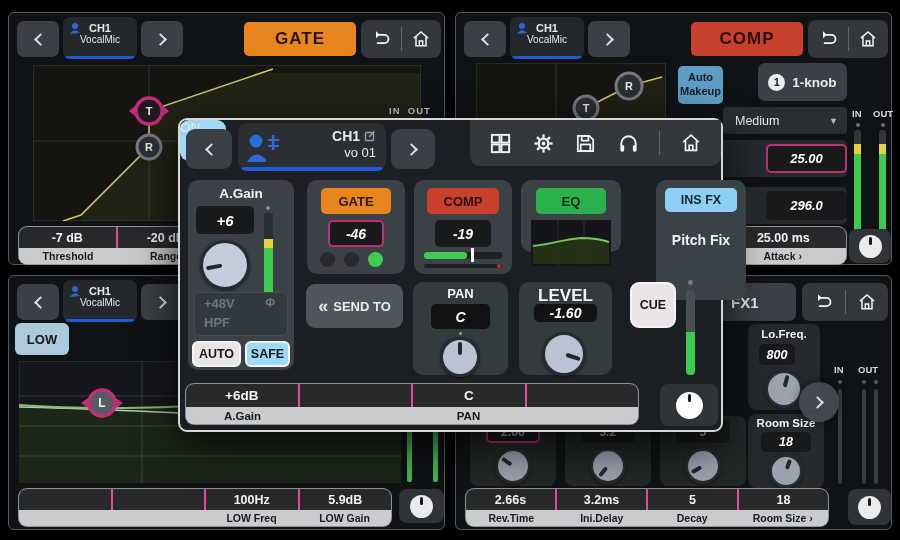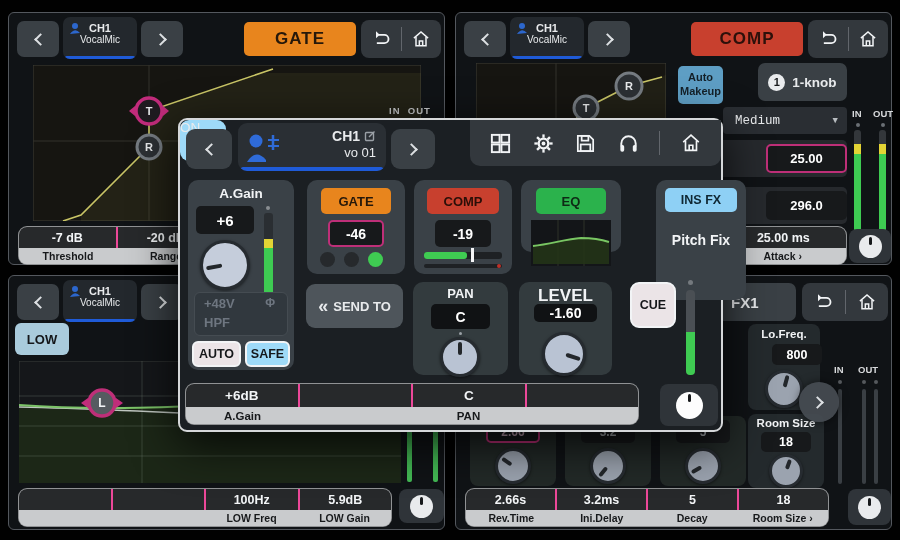--- a/index.html
+++ b/index.html
@@ -14,21 +14,21 @@
   .chev.r { transform:rotate(-45deg); margin-right:4px; }
   .chbtn { background:#23282D; border-radius:7px; text-align:center; position:relative; overflow:hidden; padding-top:5px; cursor:pointer; }
   .chbtn .l1 { font-size:11px; font-weight:bold; line-height:12px; position:relative; }
   .chbtn .l2 { font-size:10px; line-height:12px; position:relative; }
   .chbtn .ul { position:absolute; bottom:0; left:2px; right:2px; height:3.5px; background:#1F5BD8; border-radius:2px; }
   .chbtn svg { position:absolute; left:7px; top:5px; opacity:.95; }
   .title-chip { border-radius:5px; display:flex; align-items:center; justify-content:center; font-weight:bold; font-size:17px; letter-spacing:1px; cursor:pointer; }
   .grp { background:#33383D; border-radius:8px; display:flex; align-items:center; justify-content:space-evenly; }
   .grp .sep { width:1px; height:24px; background:#62666C; }
   .icon { display:flex; align-items:center; justify-content:center; cursor:pointer; }
-  .vbox { background:#17191B; border-radius:5px; color:#fff; display:flex; align-items:center; justify-content:center; font-weight:bold; font-size:13px; cursor:pointer; }
+  .vbox { background:#17191B; border-radius:5px; color:#fff; display:flex; align-items:center; justify-content:center; font-weight:bold; font-size:13px; cursor:pointer;font-style:italic; }
   .vbox.sel { border:2px solid #BE2F78; }
   .footer { position:absolute; border-radius:8px; overflow:hidden; background:#C9CBCD; box-shadow:0 0 0 1px #909294; }
   .frow { display:flex; }
   .fval { background:#27292B; height:21px; }
   .fval .fcell { color:#F2F4F6; font-weight:bold; font-size:12.5px; border-right:2px solid #ec4899; cursor:pointer; }
   .fval .fcell:last-child { border-right:none; }
   .flab { background:#C9CBCD; height:16px; }
   .flab .fcell { color:#17191B; font-size:10.5px; font-weight:bold; }
   .fcell { flex:1; display:flex; align-items:center; justify-content:center; }
   .knobbtn { background:#2F3439; border-radius:8px; display:flex; align-items:center; justify-content:center; cursor:pointer; }
@@ -175,21 +175,21 @@
       </g>
     </svg>
     <div class="abs" style="left:222px; top:53px; width:45px; height:38px; background:#5E9EC4; border-radius:5px; color:#142028; font-size:11px; font-weight:bold; text-align:center; padding-top:4px; line-height:14px; cursor:pointer;">
       <div>Auto</div>
       <div>Makeup</div>
     </div>
     <div class="btn abs" style="left:302px; top:50px; width:89px; height:38px; gap:7px; font-size:13.5px; font-weight:bold;">
       <span style="width:17px; height:17px; border-radius:50%; background:#E9EBED; color:#17191B; font-size:11px; display:flex; align-items:center; justify-content:center;">1</span>
       <span>1-knob</span>
     </div>
-    <div class="abs" style="left:267px; top:94px; width:124px; height:27px; background:#2A2E33; border-radius:4px; display:flex; align-items:center; padding:0 9px 0 12px; font-size:12.5px; cursor:pointer;font-family:Liberation Mono, monospace;">
+    <div class="abs" style="left:267px; top:94px; width:124px; height:27px; background:#2A2E33; border-radius:4px; display:flex; align-items:center; padding:0 9px 0 12px; font-size:12.5px; cursor:pointer;">
       <span>Medium</span>
       <span style="margin-left:auto; font-size:9px; color:#B8BCC0;">▼</span>
     </div>
     <div class="abs" style="left:215px; top:127px; width:176px; height:37px; background:#26292D; border-radius:5px;"></div>
     <div class="vbox sel abs" style="left:310px; top:131px; width:81px; height:29px;">
         <span>25.00</span>
       </div>
     <div class="abs" style="left:215px; top:174px; width:176px; height:37px; background:#26292D; border-radius:5px;"></div>
     <div class="vbox abs" style="left:310px; top:178px; width:81px; height:29px;">
         <span>296.0</span>
@@ -298,21 +298,21 @@
           <svg width="20" height="20" viewBox="0 0 24 24" fill="none" stroke="#F2F4F6" stroke-width="1.8">
             <path d="M3.5 11 L12 3.5 L20.5 11"></path>
             <path d="M6 9.5 V20 H18 V9.5"></path>
             <path d="M10 20 V14.5 H14 V20"></path>
           </svg>
         </span>
     </div>
 
     <div class="fxcard" style="left:292px; top:48px; width:72px; height:86px; background:#242A2D;">
       <div class="cardlabel" style="top:4px; font-size:11.5px;">Lo.Freq.</div>
-      <div class="vbox abs" style="left:24px; top:20px; width:50px; height:21px; font-size:12.5px;">
+      <div class="vbox abs" style="left:11px; top:20px; width:36px; height:21px; font-size:12.5px;">
           <span>800</span>
         </div>
       <div class="knob gray abs" style="left:17px; top:46px; width:38px; height:38px;">
           <div class="ptr" style="transform:rotate(15deg);"></div>
         </div>
     </div>
 
     <div class="fxcard" style="left:292px; top:138px; width:76px; height:74px; background:#242A2D;">
       <div class="cardlabel" style="top:3px; font-size:11.5px;">Room Size</div>
       <div class="vbox abs" style="left:13px; top:18px; width:50px; height:20px; font-size:12.5px;">

